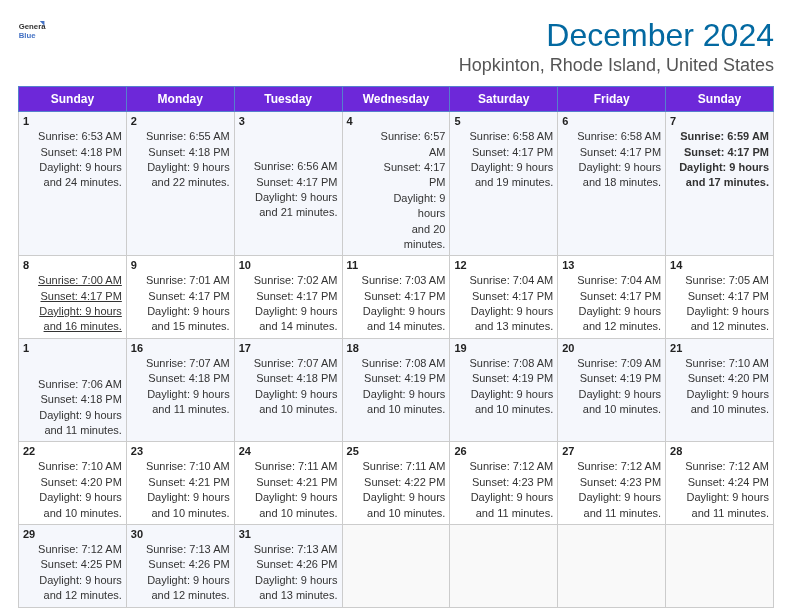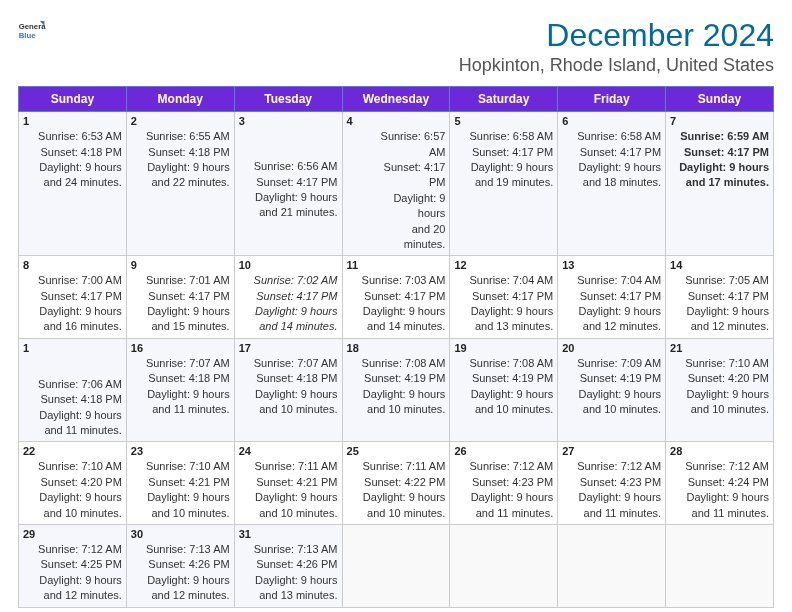--- a/index.html
+++ b/index.html
@@ -172,35 +172,35 @@
             <span class="day-num">7</span>
             <div class="day-info" style="white-space: pre-line; font-weight: bold;">Sunrise: 6:59 AM
 Sunset: 4:17 PM
 Daylight: 9 hours
 and 17 minutes.</div>
           </td>
         </tr>
         <tr>
           <td>
             <span class="day-num">8</span>
-            <div class="day-info" style="white-space: pre-line;">Sunrise: 7:00 AM
+            <div class="day-info" style="white-space: pre-line; text-decoration: underline;">Sunrise: 7:00 AM
 Sunset: 4:17 PM
 Daylight: 9 hours
 and 16 minutes.</div>
           </td>
           <td>
             <span class="day-num">9</span>
             <div class="day-info" style="white-space: pre-line;">Sunrise: 7:01 AM
 Sunset: 4:17 PM
 Daylight: 9 hours
 and 15 minutes.</div>
           </td>
           <td>
             <span class="day-num">10</span>
-            <div class="day-info" style="white-space: pre-line; font-style: italic;">Sunrise: 7:02 AM
+            <div class="day-info" style="white-space: pre-line;">Sunrise: 7:02 AM
 Sunset: 4:17 PM
 Daylight: 9 hours
 and 14 minutes.</div>
           </td>
           <td>
             <span class="day-num">11</span>
             <div class="day-info" style="white-space: pre-line;">Sunrise: 7:03 AM
 Sunset: 4:17 PM
 Daylight: 9 hours
 and 14 minutes.</div>

